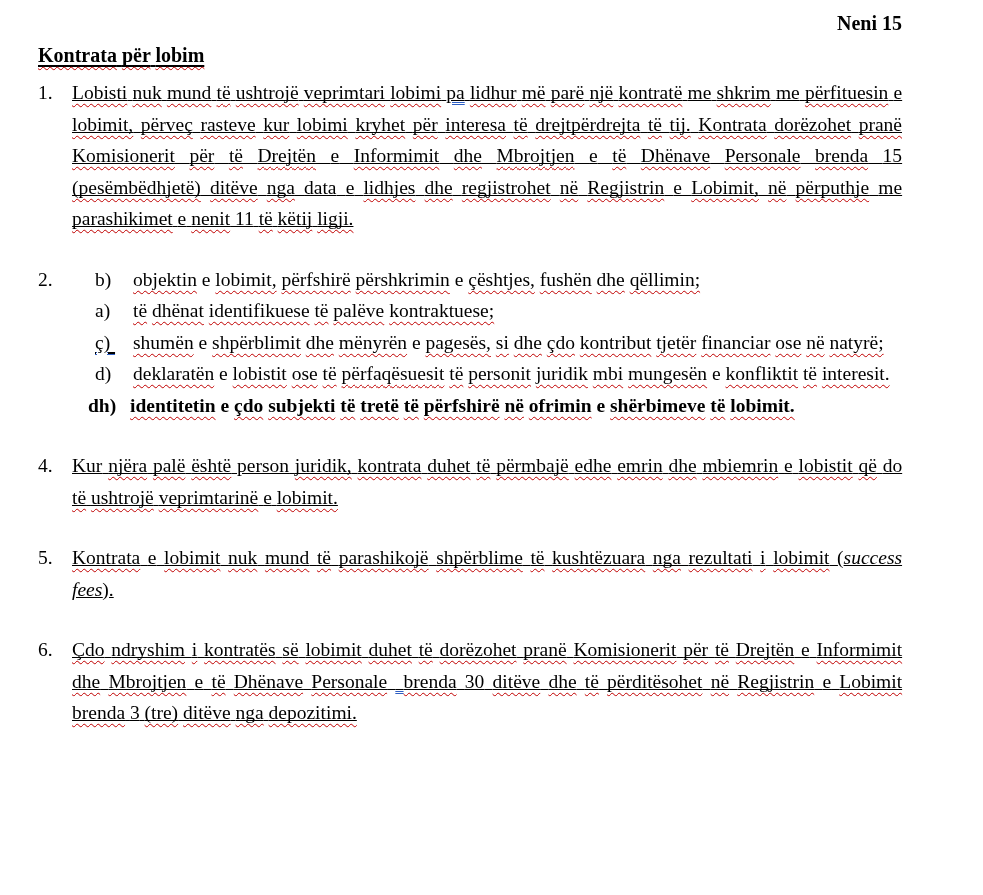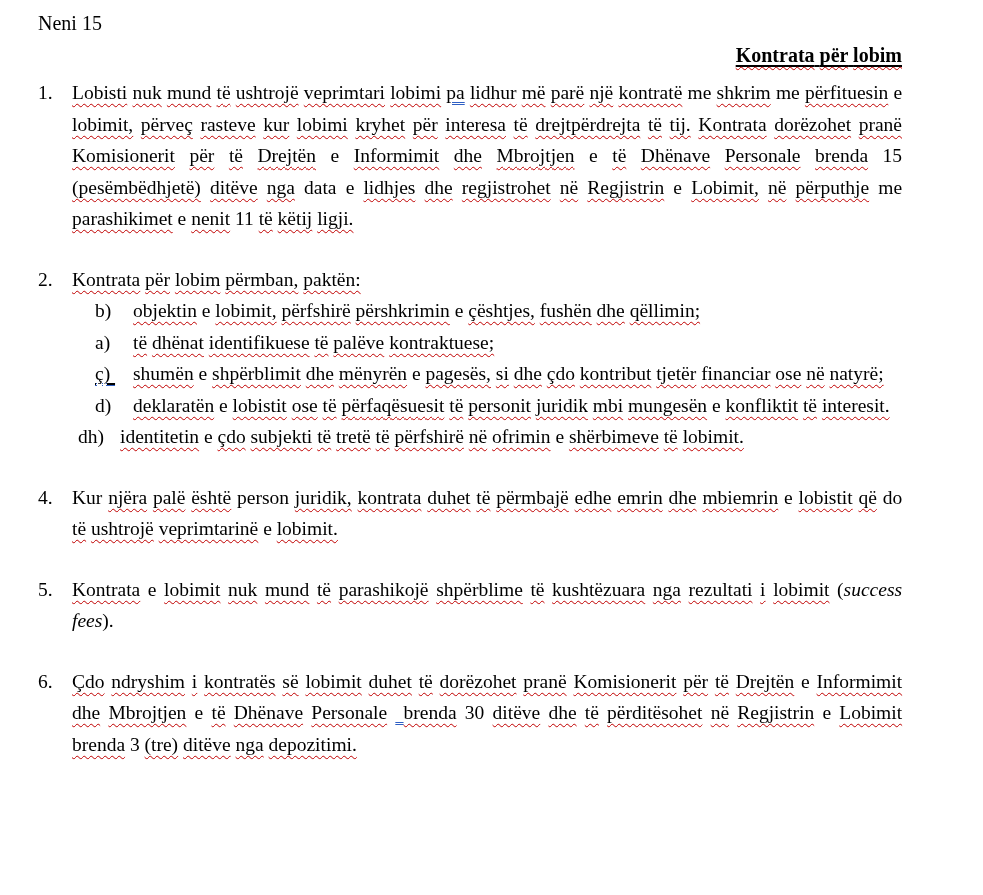--- a/index.html
+++ b/index.html
@@ -16,50 +16,50 @@
     background:var(--paper);
     color:var(--ink);
     font-family:"Liberation Serif","DejaVu Serif",serif;
     font-size:19.5px;
     line-height:31.5px;
     padding:8px 81px 0 38px;
     overflow:hidden;
   }
   .title{
     margin:0;
-    text-align:left;
+    text-align:right;
     font-size:20px;
-    font-weight:normal;
+    font-weight:bold;
   }
   .subtitle{
     margin:0;
-    text-align:right;
+    text-align:left;
     font-size:20px;
     font-weight:bold;
   }
   .u-blk{
     text-decoration-line:underline;
     text-decoration-style:solid;
     text-decoration-color:var(--ink);
     text-decoration-thickness:2px;
     text-underline-offset:3px;
   }
   .item{display:flex;margin-top:29px;}
   .item:first-child{margin-top:6px;}
   .item-num{flex:0 0 34px;width:34px;}
   .item-body{flex:1;min-width:0;}
-  .para{margin:0;text-align:justify;}
+  .para{margin:0;text-align:justify;text-decoration:underline;}
   .subitem{
     margin:0 0 0 23px;
     padding-left:20px;
     text-indent:-20px;
     text-align:justify;
   }
   .subitem .letter{display:inline-block;width:38px;text-indent:0;}
-  .subitem.wide{margin-left:6px;}
+  .subitem.wide{margin-left:16px;font-weight:bold;}
   .subitem.wide .letter{width:42px;}
   .m-s{
     text-decoration-line:underline;
     text-decoration-style:wavy;
     text-decoration-color:var(--spell);
     text-decoration-thickness:1px;
     text-underline-offset:4px;
     text-decoration-skip-ink:none;
   }
   .m-g{
@@ -80,21 +80,20 @@
   <div>
       <div class="item">
         <span class="item-num">1.</span>
         <div class="item-body">
           <p class="para"><span class="m-s">Lobisti</span> <span class="m-s">nuk</span> <span class="m-s">mund</span> <span class="m-s">të</span> <span class="m-s">ushtrojë</span> <span class="m-s">veprimtari</span> <span class="m-s">lobimi</span> <span class="m-g">pa</span> <span class="m-s">lidhur</span> <span class="m-s">më</span> <span class="m-s">parë</span> <span class="m-s">një</span> <span class="m-s">kontratë</span> <span>me</span> <span class="m-s">shkrim</span> <span>me</span> <span class="m-s">përfituesin</span> <span>e</span> <span class="m-s">lobimit,</span> <span class="m-s">përveç</span> <span class="m-s">rasteve</span> <span class="m-s">kur</span> <span class="m-s">lobimi</span> <span class="m-s">kryhet</span> <span class="m-s">për</span> <span class="m-s">interesa</span> <span class="m-s">të</span> <span class="m-s">drejtpërdrejta</span> <span class="m-s">të</span> <span class="m-s">tij.</span> <span class="m-s">Kontrata</span> <span class="m-s">dorëzohet</span> <span class="m-s">pranë</span> <span class="m-s">Komisionerit</span> <span class="m-s">për</span> <span class="m-s">të</span> <span class="m-s">Drejtën</span> <span>e</span> <span class="m-s">Informimit</span> <span class="m-s">dhe</span> <span class="m-s">Mbrojtjen</span> <span>e</span> <span class="m-s">të</span> <span class="m-s">Dhënave</span> <span class="m-s">Personale</span> <span class="m-s">brenda</span> <span>15</span> <span class="m-s">(pesëmbëdhjetë)</span> <span class="m-s">ditëve</span> <span class="m-s">nga</span> <span>data</span> <span>e</span> <span class="m-s">lidhjes</span> <span class="m-s">dhe</span> <span class="m-s">regjistrohet</span> <span class="m-s">në</span> <span class="m-s">Regjistrin</span> <span>e</span> <span class="m-s">Lobimit,</span> <span class="m-s">në</span> <span class="m-s">përputhje</span> <span>me</span> <span class="m-s">parashikimet</span> <span>e</span> <span class="m-s">nenit</span> <span>11</span> <span class="m-s">të</span> <span class="m-s">këtij</span> <span class="m-s">ligji.</span> </p>
         </div>
       </div>
       <div class="item">
         <span class="item-num">2.</span>
         <div class="item-body">
-          <p class="para"><span class="m-s">Kontrata</span> <span class="m-s">për</span> <span class="m-s">lobim</span> <span class="m-s">përmban,</span> <span class="m-s">paktën:</span> </p>
           <p class="subitem"><span class="letter">b)</span><span class="m-s">objektin</span> <span>e</span> <span class="m-s">lobimit,</span> <span class="m-s">përfshirë</span> <span class="m-s">përshkrimin</span> <span>e</span> <span class="m-s">çështjes,</span> <span class="m-s">fushën</span> <span class="m-s">dhe</span> <span class="m-s">qëllimin;</span> </p>
           <p class="subitem"><span class="letter">a)</span><span class="m-s">të</span> <span class="m-s">dhënat</span> <span class="m-s">identifikuese</span> <span class="m-s">të</span> <span class="m-s">palëve</span> <span class="m-s">kontraktuese;</span> </p>
           <p class="subitem"><span class="letter"><span class="m-g"><span class="u-blk">ç)&nbsp;</span></span></span><span class="m-s">shumën</span> <span>e</span> <span class="m-s">shpërblimit</span> <span class="m-s">dhe</span> <span class="m-s">mënyrën</span> <span>e</span> <span class="m-s">pagesës,</span> <span class="m-s">si</span> <span class="m-s">dhe</span> <span class="m-s">çdo</span> <span class="m-s">kontribut</span> <span class="m-s">tjetër</span> <span class="m-s">financiar</span> <span class="m-s">ose</span> <span class="m-s">në</span> <span class="m-s">natyrë;</span> </p>
           <p class="subitem"><span class="letter">d)</span><span class="m-s">deklaratën</span> <span>e</span> <span class="m-s">lobistit</span> <span class="m-s">ose</span> <span class="m-s">të</span> <span class="m-s">përfaqësuesit</span> <span class="m-s">të</span> <span class="m-s">personit</span> <span class="m-s">juridik</span> <span class="m-s">mbi</span> <span class="m-s">mungesën</span> <span>e</span> <span class="m-s">konfliktit</span> <span class="m-s">të</span> <span class="m-s">interesit.</span> </p>
           <p class="subitem wide"><span class="letter wide">dh)</span><span class="m-s">identitetin</span> <span>e</span> <span class="m-s">çdo</span> <span class="m-s">subjekti</span> <span class="m-s">të</span> <span class="m-s">tretë</span> <span class="m-s">të</span> <span class="m-s">përfshirë</span> <span class="m-s">në</span> <span class="m-s">ofrimin</span> <span>e</span> <span class="m-s">shërbimeve</span> <span class="m-s">të</span> <span class="m-s">lobimit.</span> </p>
         </div>
       </div>
       <div class="item">
         <span class="item-num">4.</span>
         <div class="item-body">

